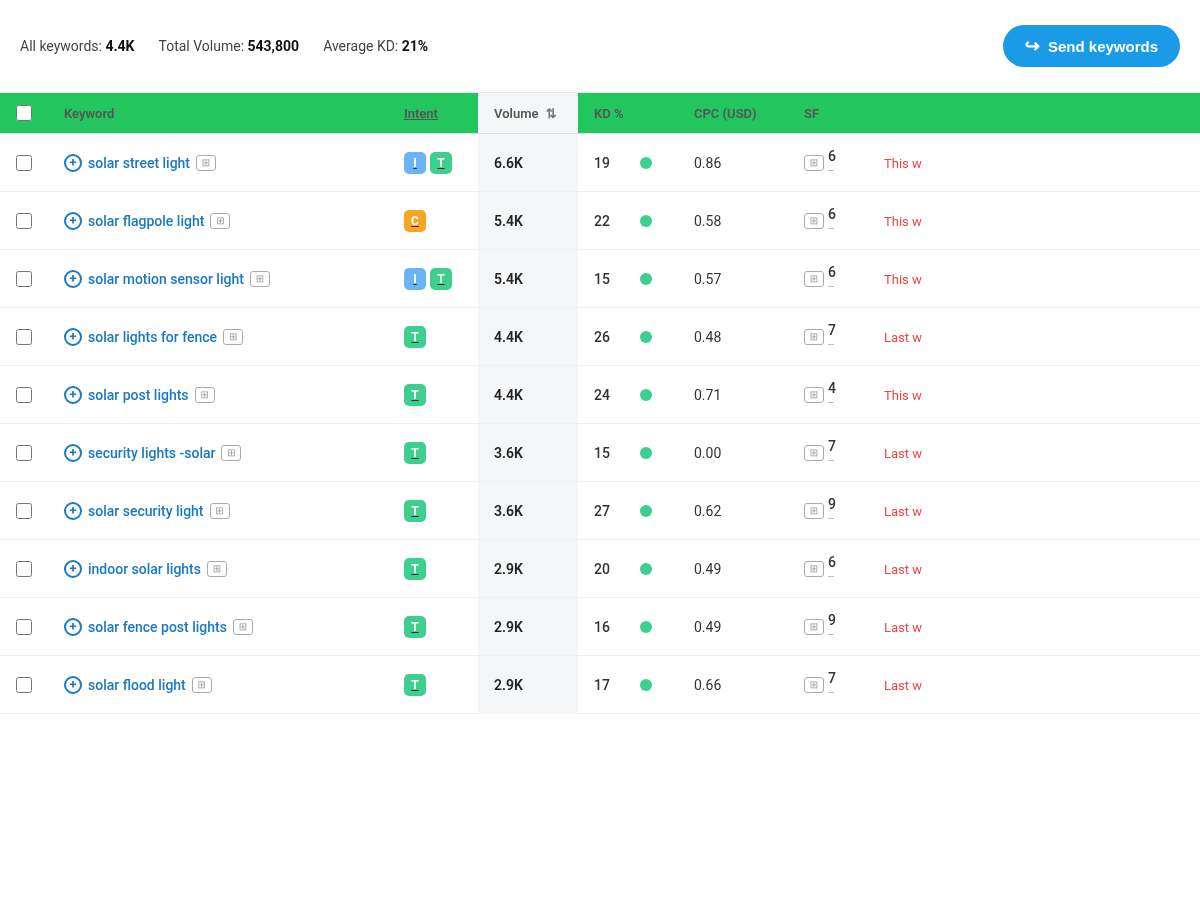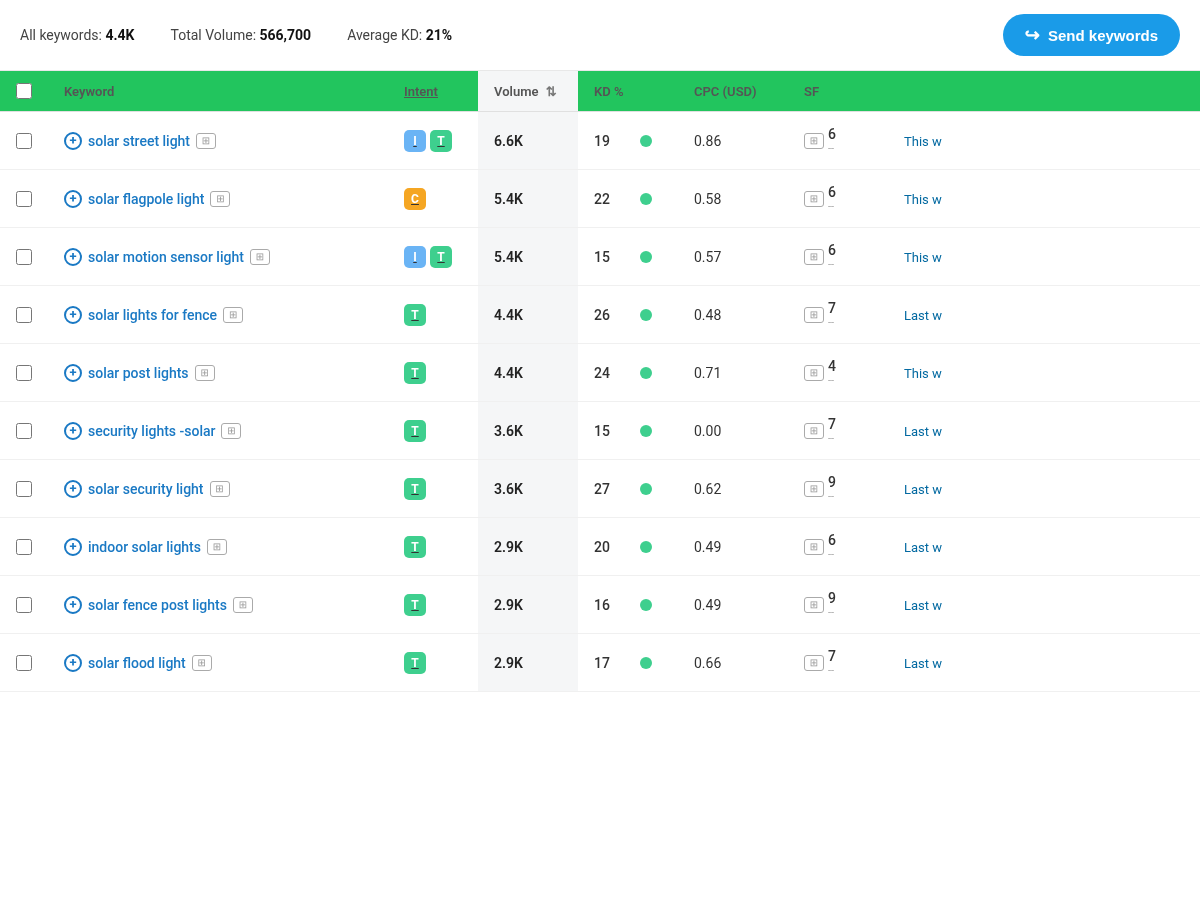--- a/index.html
+++ b/index.html
@@ -6,24 +6,24 @@
     body {
       font-family: -apple-system, BlinkMacSystemFont, 'Segoe UI', Roboto, sans-serif;
       background: #fff;
       font-size: 14px;
       color: #333;
     }
 
     .top-bar {
       display: flex;
       align-items: center;
-      padding: 14px 20px;
+      padding: 25px 20px;
       border-bottom: 1px solid #e8e8e8;
       background: #fff;
-      gap: 36px;
+      gap: 24px;
     }
 
     .top-bar-stat {
       font-size: 14px;
       color: #444;
     }
 
     .top-bar-stat strong {
       font-weight: 700;
       color: #111;
@@ -218,38 +218,37 @@
       color: #aaa;
     }
 
     .sf-col-inner {
       display: flex;
       flex-direction: column;
       align-items: flex-start;
     }
 
     .extra-text {
-      color: #0369a1;
+      color: #ef4444;
       font-size: 13px;
       white-space: nowrap;
       overflow: hidden;
-      margin-left: 20px;
     }
   </style>
 </head>
 <body>
 
 <div class="top-bar">
   <span class="top-bar-stat">
     <span>All keywords:</span>
     <strong>4.4K</strong>
   </span>
   <span class="top-bar-stat">
     <span>Total Volume:</span>
-    <strong>566,700</strong>
+    <strong>543,800</strong>
   </span>
   <span class="top-bar-stat">
     <span>Average KD:</span>
     <strong>21%</strong>
   </span>
   <button class="send-keywords-btn">
     <span class="arrow-icon">↪</span>
     <span>Send keywords</span>
   </button>
 </div>

